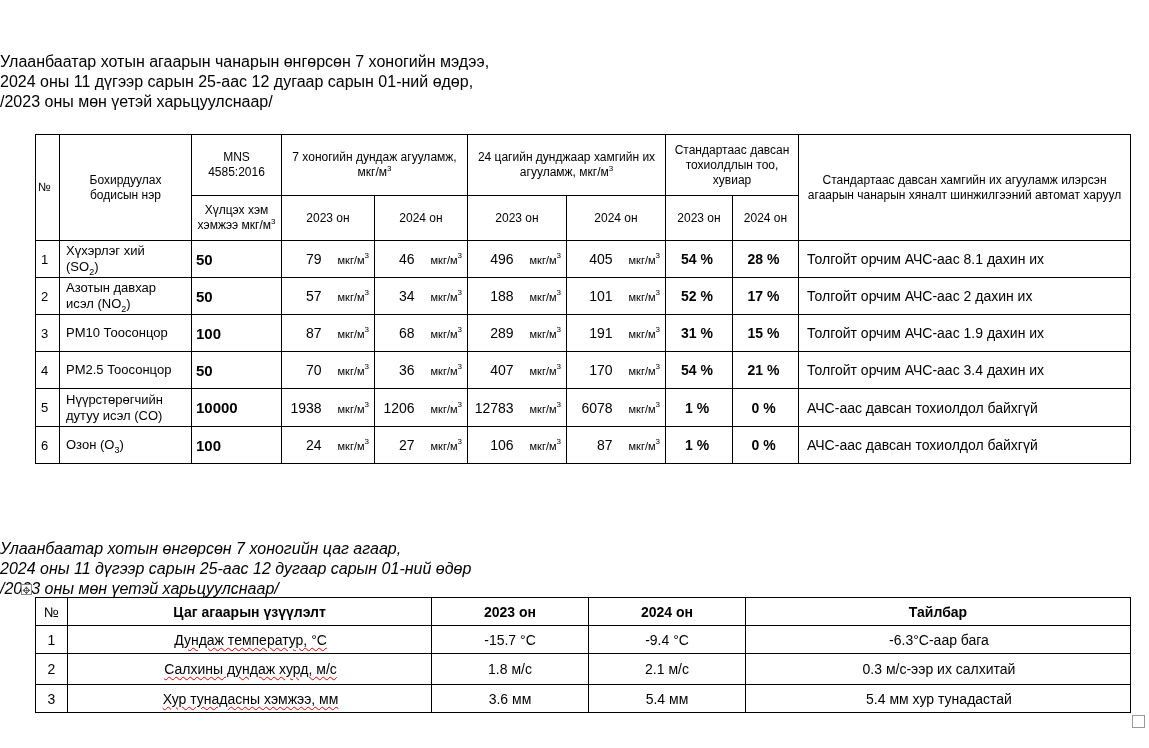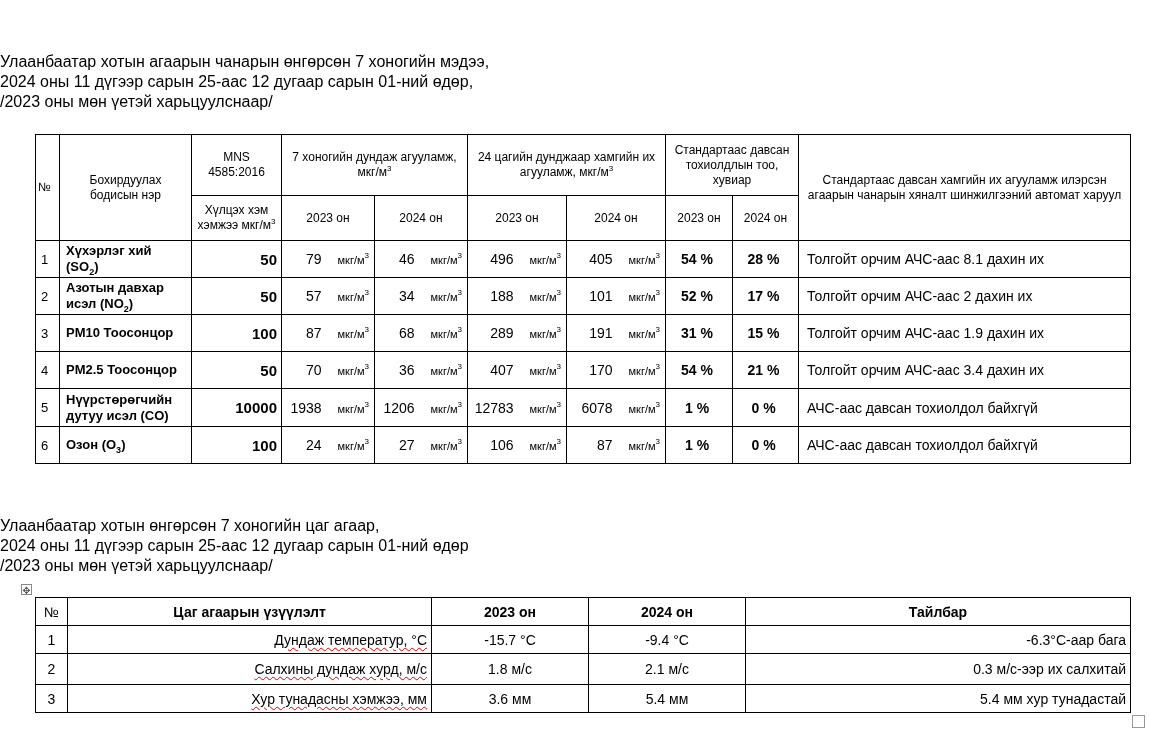--- a/index.html
+++ b/index.html
@@ -5,49 +5,49 @@
     html, body { margin: 0; padding: 0; background: #ffffff; }
     body {
       width: 1149px; height: 748px; position: relative; overflow: hidden;
       font-family: "Liberation Sans", sans-serif; color: #000;
     }
     .title {
       position: absolute; left: 0; width: 1149px; 
       font-size: 16px; line-height: 20px;
     }
     .title1 { top: 52px; }
-    .title2 { top: 516px; }
+    .title2 { top: 539px; font-style: italic; }
     .title div { white-space: nowrap; }
 
     table { border-collapse: collapse; position: absolute; table-layout: fixed; }
     td, th { border: 1px solid #000; padding: 0 4px; font-weight: normal; }
 
     
     #t1 { left: 35px; top: 134px; width: 1096px; font-size: 13px; }
     #t1 th { font-size: 12px; text-align: center; line-height: 15px; }
     #t1 .hdr-top { height: 61px; }
     #t1 .hdr-bot { height: 45px; margin-top: 9px; }
     #t1 th.no { text-align: left; padding: 0 2px; vertical-align: middle; }
     #t1 td { height: 36px; font-size: 14px; }
     #t1 td.idx { text-align: left; padding-left: 5px; font-size: 13px; }
-    #t1 td.name { font-weight: bold; font-size: 13px; line-height: 16px; padding-left: 6px; }
-    #t1 td.std { font-weight: bold; text-align: right; font-size: 15px; }
+    #t1 td.name { font-weight: normal; font-size: 13px; line-height: 16px; padding-left: 6px; }
+    #t1 td.std { font-weight: bold; text-align: left; font-size: 15px; }
     #t1 td.num { text-align: right; padding-right: 5px; }
     #t1 td.pct { text-align: center; padding-right: 8px; font-weight: bold; }
     #t1 td.note { padding-left: 8px; font-size: 14px; }
     .unit { font-size: 11px; margin-left: 12px; }
     sup { font-size: 8px; line-height: 0; vertical-align: super; }
     sub { font-size: 9px; line-height: 0; }
 
     
     #t2 { left: 35px; top: 597px; width: 1096px; font-size: 14px; }
     #t2 th { font-weight: bold; height: 27px; text-align: center; font-size: 14px; }
     #t2 td { height: 27px; vertical-align: middle; }
     #t2 td.c { text-align: center; }
-    #t2 td.l { text-align: right; padding-left: 6px; }
+    #t2 td.l { text-align: center; padding-left: 6px; }
     .squig { text-decoration: underline wavy #d00; text-decoration-thickness: 1px; text-underline-offset: 2px; }
 
     .move-handle {
       position: absolute; left: 21px; top: 584px; width: 11px; height: 11px;
       border: 1px solid #888; font-size: 10px; line-height: 11px; text-align: center; color: #555;
       box-sizing: border-box; background: #fff;
     }
     .resize-handle {
       position: absolute; left: 1132px; top: 715px; width: 13px; height: 13px;
       border: 1px solid #999; box-sizing: border-box; background: #fff;

